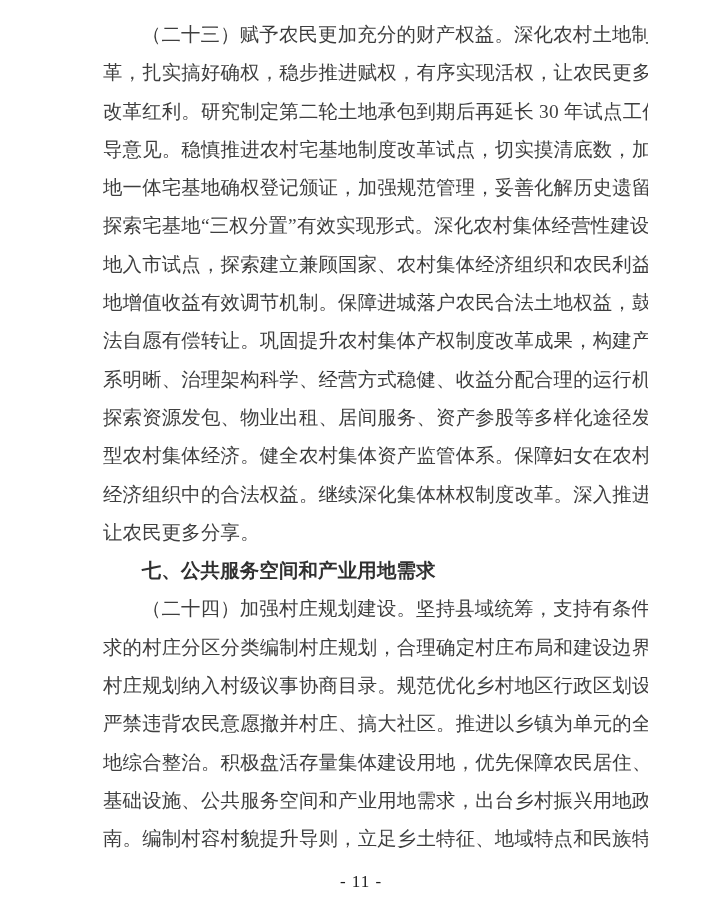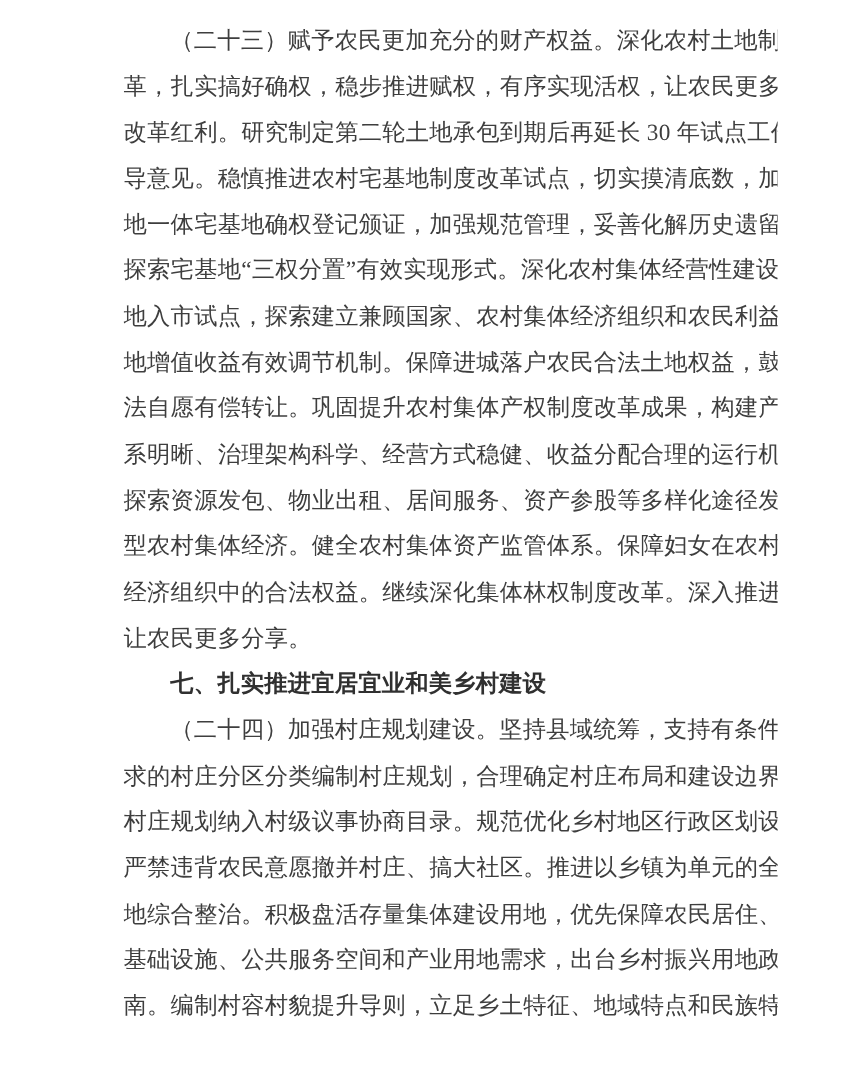--- a/index.html
+++ b/index.html
@@ -84,25 +84,28 @@
         <div class="line">地入市试点，探索建立兼顾国家、农村集体经济组织和农民利益的土</div>
         <div class="line">地增值收益有效调节机制。保障进城落户农民合法土地权益，鼓励依</div>
         <div class="line">法自愿有偿转让。巩固提升农村集体产权制度改革成果，构建产权关</div>
         <div class="line">系明晰、治理架构科学、经营方式稳健、收益分配合理的运行机制，</div>
         <div class="line">探索资源发包、物业出租、居间服务、资产参股等多样化途径发展新</div>
         <div class="line">型农村集体经济。健全农村集体资产监管体系。保障妇女在农村集体</div>
         <div class="line">经济组织中的合法权益。继续深化集体林权制度改革。深入推进农村</div>
         <div class="line last">让农民更多分享。</div>
       </div>
       <div class="para heading">
-        <div class="line">七、扎实推进宜居宜业和美乡村建设</div>
+        <div class="line">七、公共服务空间和产业用地需求</div>
       </div>
       <div class="para body">
         <div class="line indent">（二十四）加强村庄规划建设。坚持县域统筹，支持有条件有需</div>
         <div class="line">求的村庄分区分类编制村庄规划，合理确定村庄布局和建设边界。将</div>
         <div class="line">村庄规划纳入村级议事协商目录。规范优化乡村地区行政区划设置，</div>
         <div class="line">严禁违背农民意愿撤并村庄、搞大社区。推进以乡镇为单元的全域土</div>
         <div class="line">地综合整治。积极盘活存量集体建设用地，优先保障农民居住、乡村</div>
         <div class="line">基础设施、公共服务空间和产业用地需求，出台乡村振兴用地政策指</div>
         <div class="line last">南。编制村容村貌提升导则，立足乡土特征、地域特点和民族特色提</div>
       </div>
     </div>
+  <div class="footer">
+    <span class="page-number">- 11 -</span>
+  </div>
 </div>
 
 </body></html>

